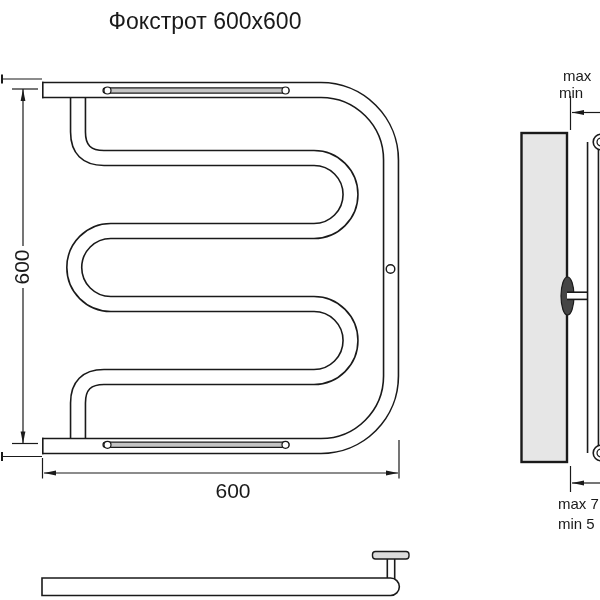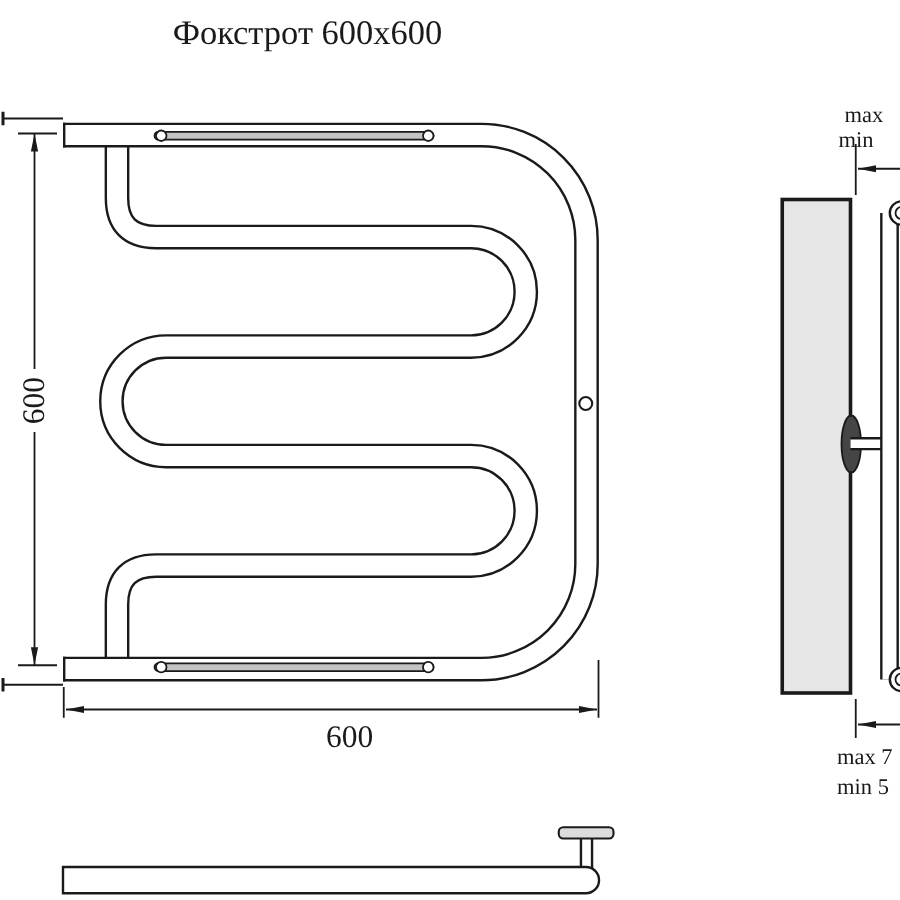--- a/index.html
+++ b/index.html
@@ -5,21 +5,21 @@
   :root{
     --line:#1a1a1a;
     --wall:#e6e6e6;
     --bg:#ffffff;
   }
   html,body{margin:0;padding:0;background:#fff;}
   .canvas{
     position:relative;
     width:600px;height:600px;
     background:var(--bg);
-    font-family:Liberation Serif, serif;
+    font-family:Liberation Sans, sans-serif;
     overflow:hidden;
   }
   svg{display:block;}
   text{fill:var(--line);}
   .t-title{font-size:23px;}
   .t-dim{font-size:21px;}
   .t-small{font-size:15px;}
 </style>
 </head>
 <body>

